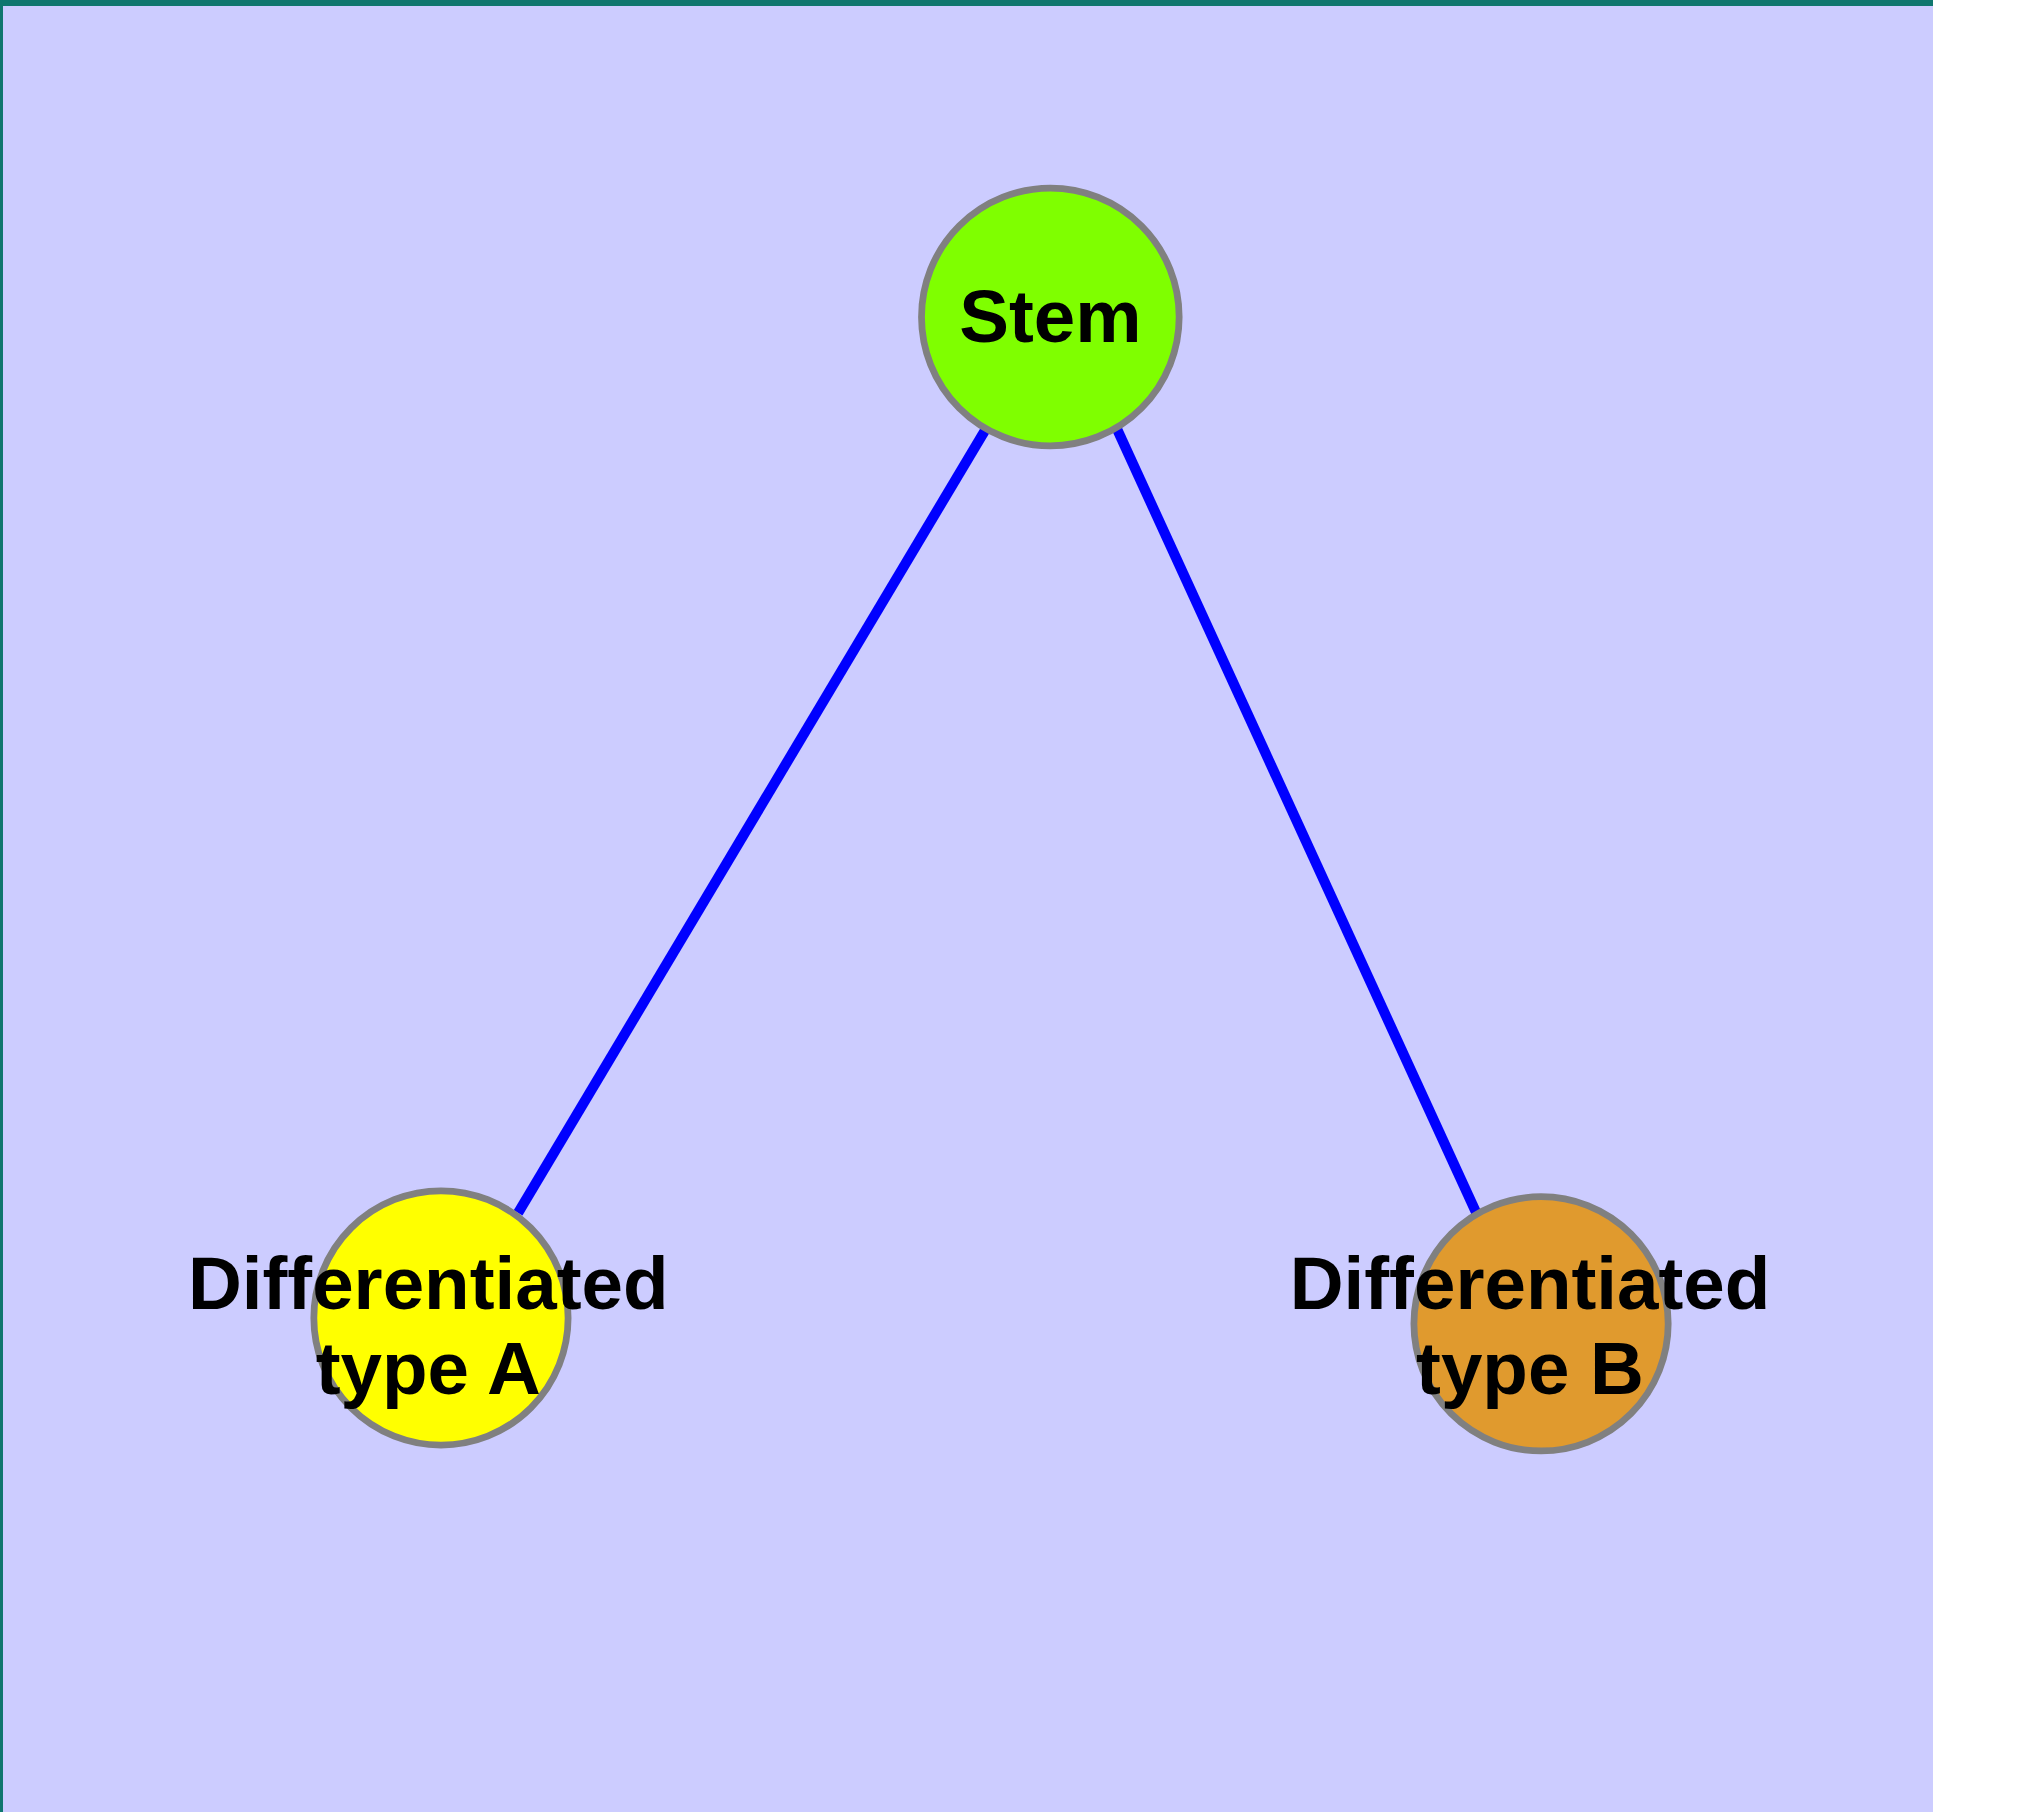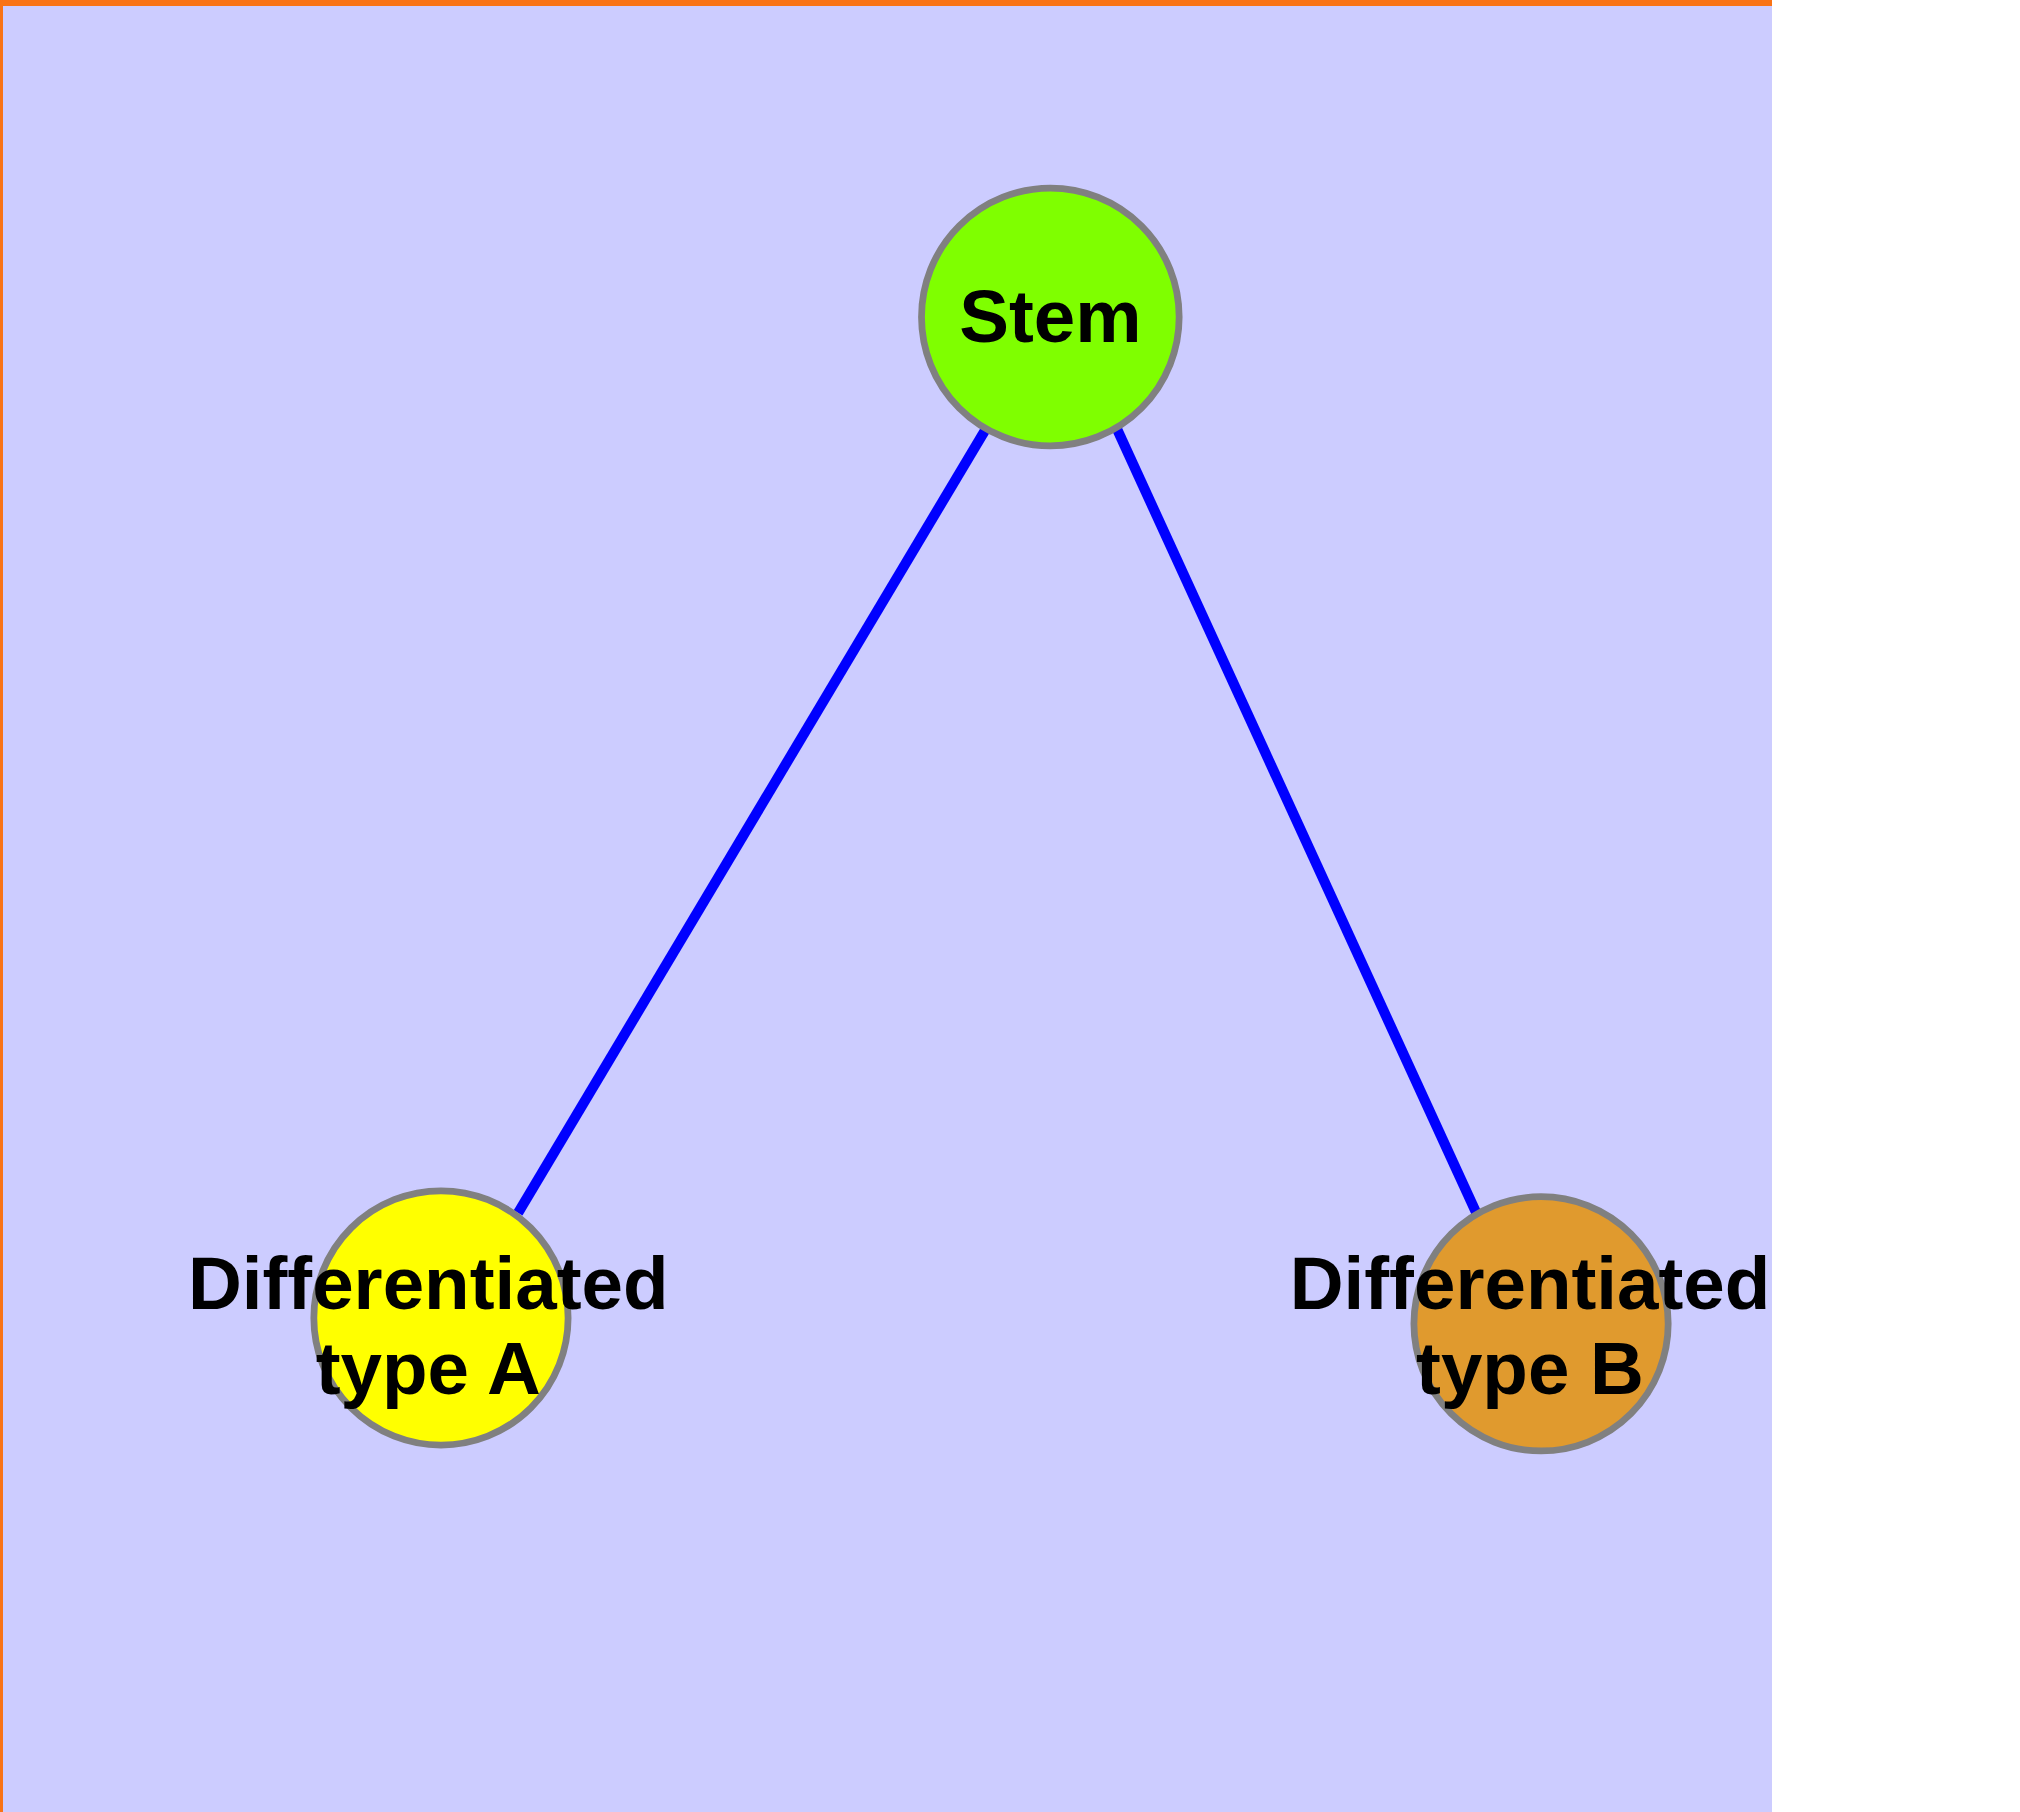--- a/index.html
+++ b/index.html
@@ -3,24 +3,24 @@
 <meta charset="utf-8">
 <title>Cell Differentiation Graph</title>
 <style>
   html, body {
     margin: 0;
     padding: 0;
     background: #ffffff;
   }
   #canvas {
     position: relative;
-    width: 1772px;
+    width: 1933px;
     height: 1812px;
     overflow: hidden;
-    background: #f97316;
+    background: #0f766e;
     font-family: "Liberation Sans", "DejaVu Sans", sans-serif;
   }
   #plot-bg {
     position: absolute;
     left: 2.5px;
     top: 6px;
     width: 2018px;
     height: 1806px;
     background: #ccccff;
   }

